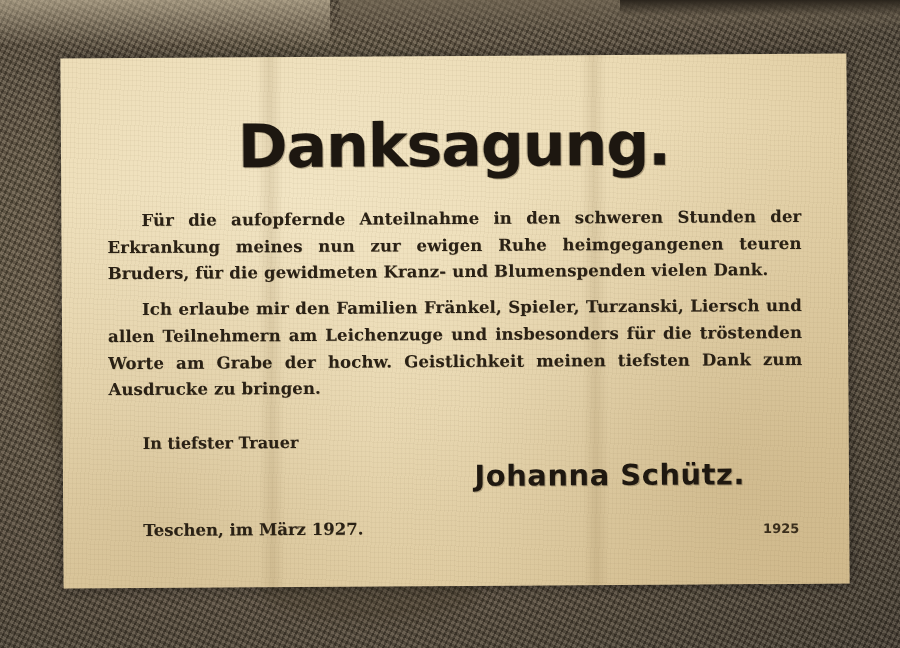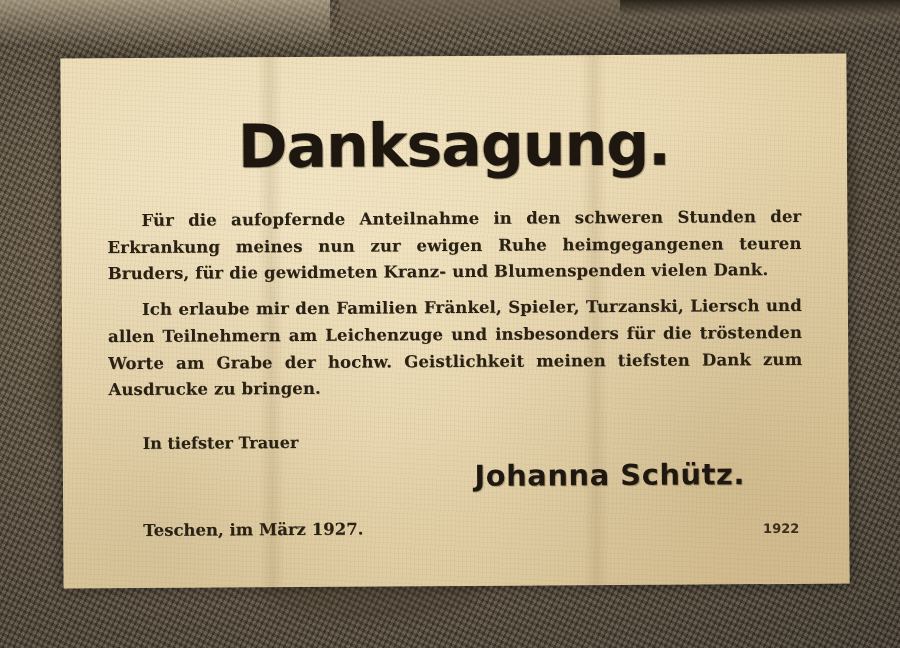--- a/index.html
+++ b/index.html
@@ -196,18 +196,18 @@
         <p>Für die aufopfernde Anteilnahme in den schweren Stunden der Erkrankung meines nun zur ewigen Ruhe heimgegangenen teuren Bruders, für die gewidmeten Kranz- und Blumenspenden vielen Dank.</p>
         <p>Ich erlaube mir den Familien Fränkel, Spieler, Turzanski, Liersch und allen Teilnehmern am Leichenzuge und insbesonders für die tröstenden Worte am Grabe der hochw. Geistlichkeit meinen tiefsten Dank zum Ausdrucke zu bringen.</p>
       </div>
 
       <div class="mourning">In tiefster Trauer</div>
 
       <div class="signature">Johanna Schütz.</div>
 
       <div class="footer-row">
         <div class="place-date">Teschen, im März 1927.</div>
-        <div class="catalog-no">1922</div>
+        <div class="catalog-no">1925</div>
       </div>
 
     </div>
   </div>
 </div>
 
 </body></html>

